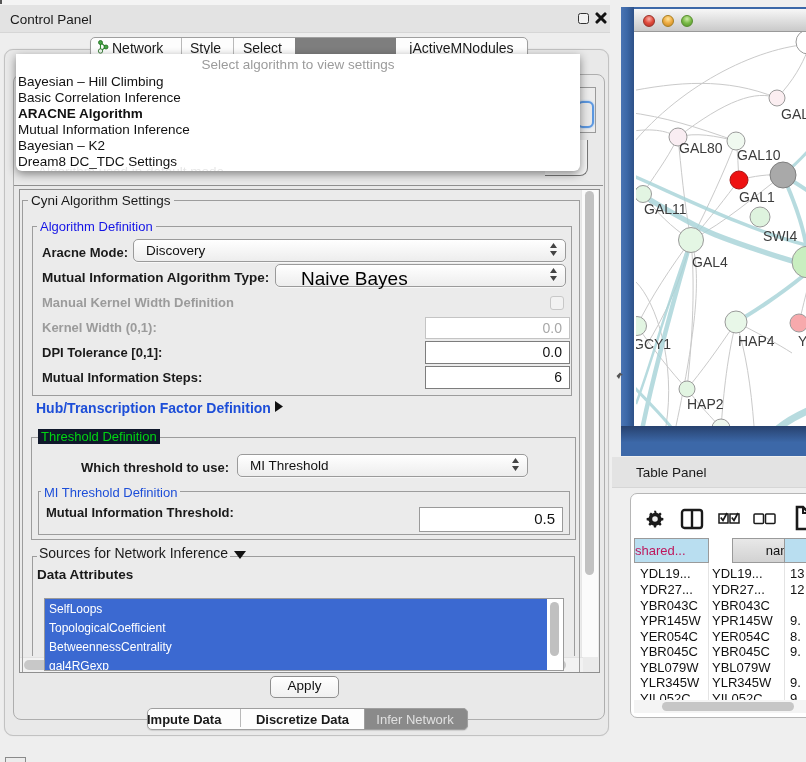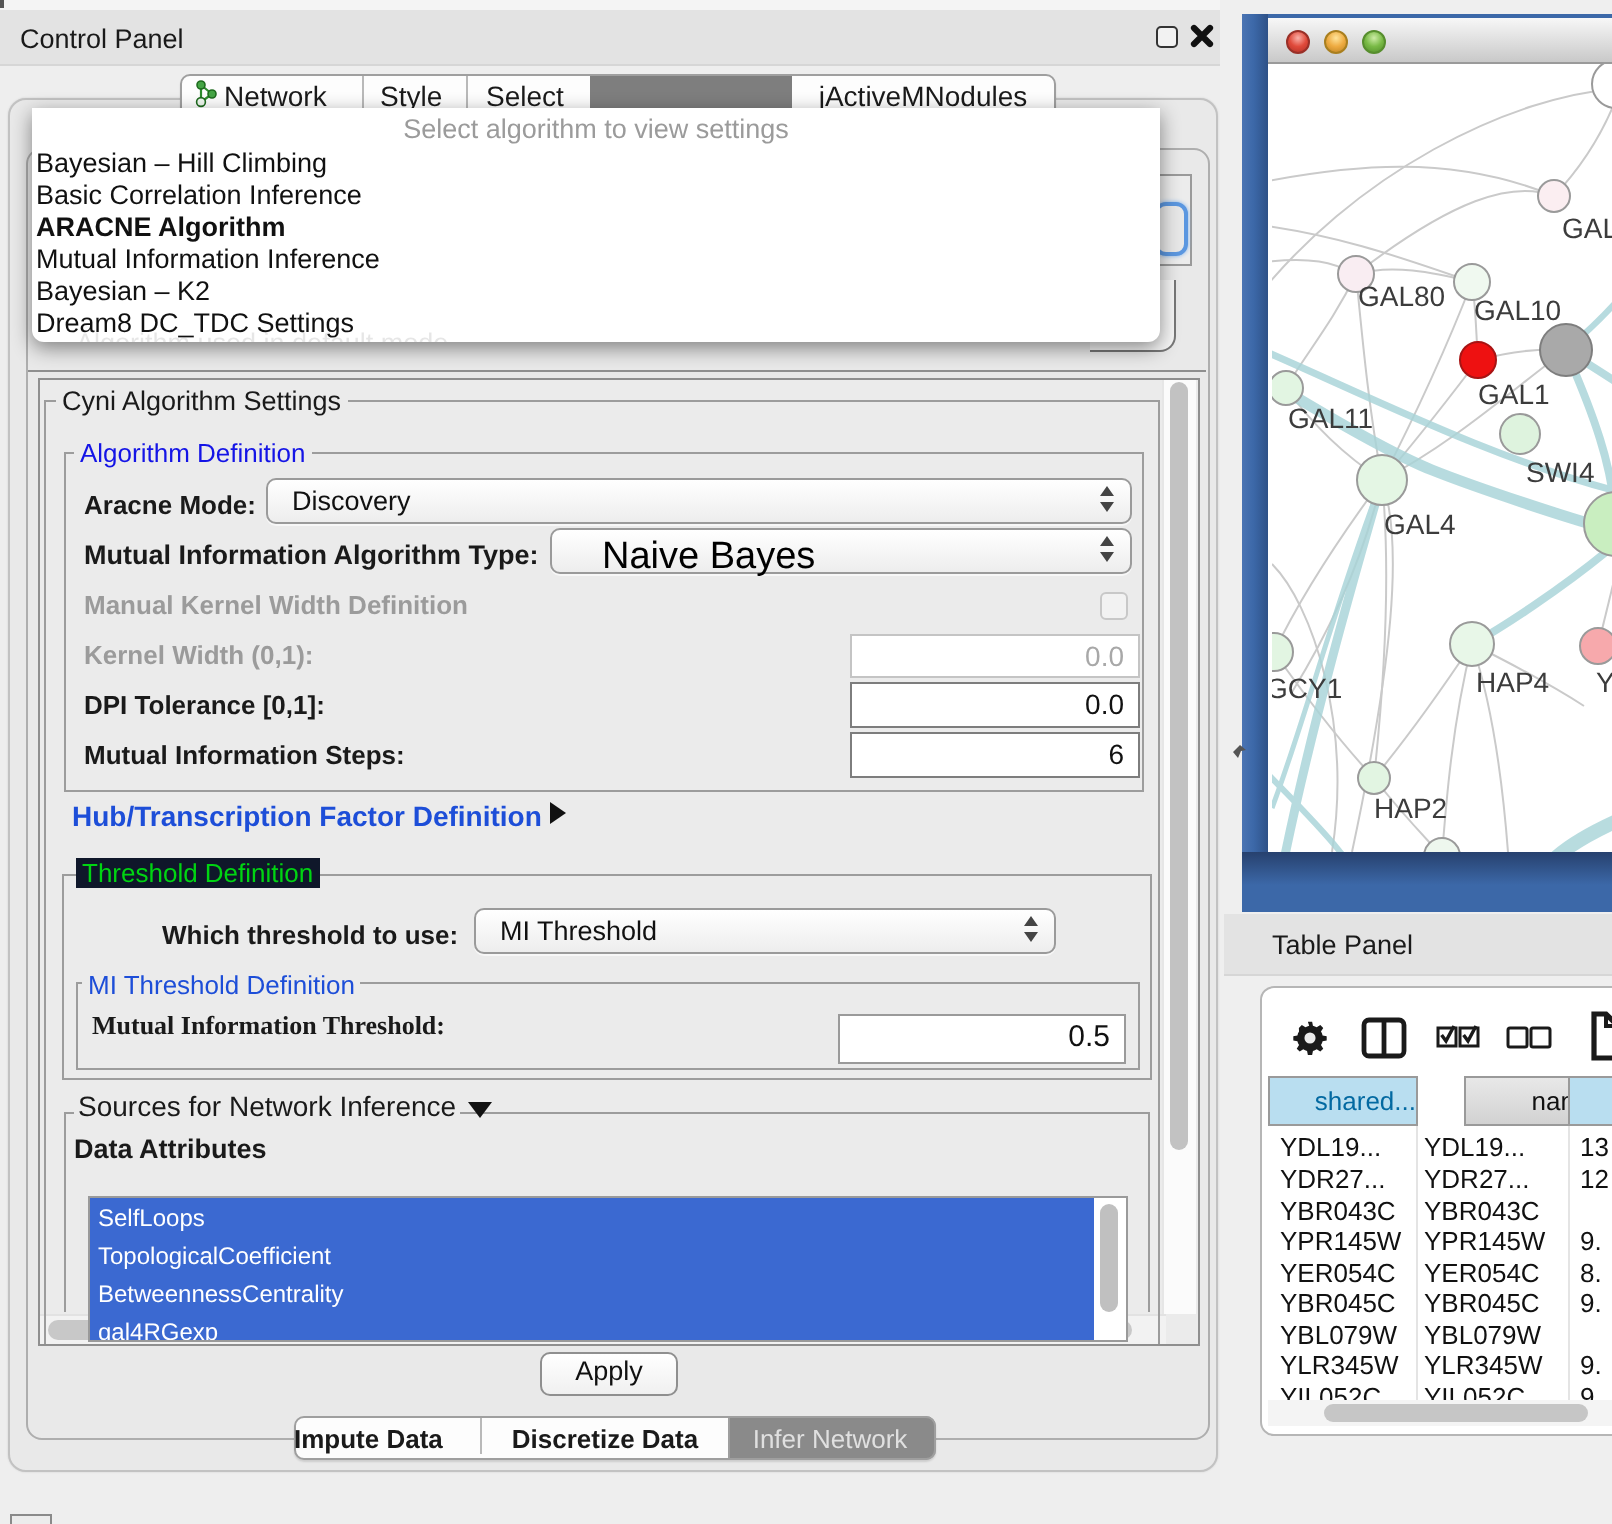--- a/index.html
+++ b/index.html
@@ -102,21 +102,21 @@
 
 <div class="abs b" style="left:81px;top:460px;font-size:13px;color:#1a1a1a;">Which threshold to use:</div>
 <div class="abs combo" style="left:237px;top:454px;width:289px;height:21px;"></div>
 <div class="abs" style="left:250px;top:458px;font-size:13.5px;color:#111;">MI Threshold</div>
 <svg class="abs" style="left:511px;top:458px;" width="9" height="13" viewBox="0 0 9 13">
     <path d="M4.5 0 L8 5 H1 Z M4.5 13 L1 8 H8 Z" fill="#444"></path>
   </svg>
 
 <div class="abs" style="left:38px;top:491px;width:530px;height:42px;border:1px solid #9c9c9c;"></div>
 <div class="abs" style="left:41px;top:485px;background:#ebebeb;padding:0 3px;font-size:13px;color:#1d4ed8;">MI Threshold Definition</div>
-<div class="abs b" style="left:46px;top:505px;font-size:13px;color:#1a1a1a;font-family:Liberation Serif, serif;">Mutual Information Threshold:</div>
+<div class="abs b" style="left:46px;top:505px;font-size:13px;color:#1a1a1a;">Mutual Information Threshold:</div>
 <div class="abs" style="left:419px;top:507px;width:142px;height:23px;border:1px solid #9a9a9a;background:#fff;"></div>
 <div class="abs" style="left:419px;top:510px;width:136px;text-align:right;font-size:15px;color:#111;">0.5</div>
 
 <div class="abs" style="left:32px;top:556px;width:541px;height:99px;border:1px solid #9c9c9c;border-bottom:none;"></div>
 <div class="abs" style="left:37px;top:545px;background:#ebebeb;padding:0 2px;font-size:14px;color:#1a1a1a;">Sources for Network Inference</div>
 <svg class="abs" style="left:233px;top:549px;" width="14" height="11" viewBox="0 0 14 11">
     <path d="M1 2 L13 2 L7 10 Z" fill="#111"></path>
   </svg>
 <div class="abs b" style="left:37px;top:567px;font-size:13.5px;color:#1a1a1a;">Data Attributes</div>
 
@@ -251,21 +251,21 @@
 </svg>
 <svg class="abs" style="left:753px;top:508px;" width="23" height="18" viewBox="0 0 23 18">
   <rect x="1" y="6" width="9.5" height="9.5" rx="1" fill="none" stroke="#1a1a1a" stroke-width="1.5"></rect>
   <rect x="12.5" y="6" width="9.5" height="9.5" rx="1" fill="none" stroke="#1a1a1a" stroke-width="1.5"></rect>
 </svg>
 <svg class="abs" style="left:795px;top:505px;" width="11" height="26" viewBox="0 0 11 26">
   <path d="M2 2 h6 l6 6 v16 h-12 z" fill="none" stroke="#1a1a1a" stroke-width="2.6"></path>
   <path d="M8 2 v6 h6" fill="none" stroke="#1a1a1a" stroke-width="2"></path>
 </svg>
 
-<div class="abs" style="left:634px;top:538px;width:75px;height:25px;background:#b9def0;border:1px solid #9a9a9a;box-sizing:border-box;text-align:right;font-size:13px;color:#0369a1;line-height:24px;">shared...</div>
+<div class="abs" style="left:634px;top:538px;width:75px;height:25px;background:#b9def0;border:1px solid #9a9a9a;box-sizing:border-box;text-align:left;font-size:13px;color:#be185d;line-height:24px;">shared...</div>
 <div class="abs" style="left:732px;top:538px;width:100px;height:25px;background:linear-gradient(#e8e8e8,#d2d2d2);border:1px solid #9a9a9a;box-sizing:border-box;text-align:center;font-size:13px;color:#111;line-height:24px;">name</div>
 <div class="abs" style="left:784px;top:538px;width:22px;height:25px;background:#b9def0;border:1px solid #9a9a9a;border-right:none;box-sizing:border-box;"></div>
 
 <div class="abs" style="left:634px;top:563px;width:172px;height:140px;background:#fff;overflow:hidden;font-size:13px;color:#111;">
   <div style="position:absolute;left:74px;top:0;width:1px;height:140px;background:#e4e4e4;"></div>
   <div style="position:absolute;left:150px;top:0;width:1px;height:140px;background:#e4e4e4;"></div>
   <div style="position:absolute;left:6px;top:3px;">YDL19...</div>
     <div style="position:absolute;left:78px;top:3px;">YDL19...</div>
     <div style="position:absolute;left:156px;top:3px;">13</div>
   <div style="position:absolute;left:6px;top:19px;">YDR27...</div>

